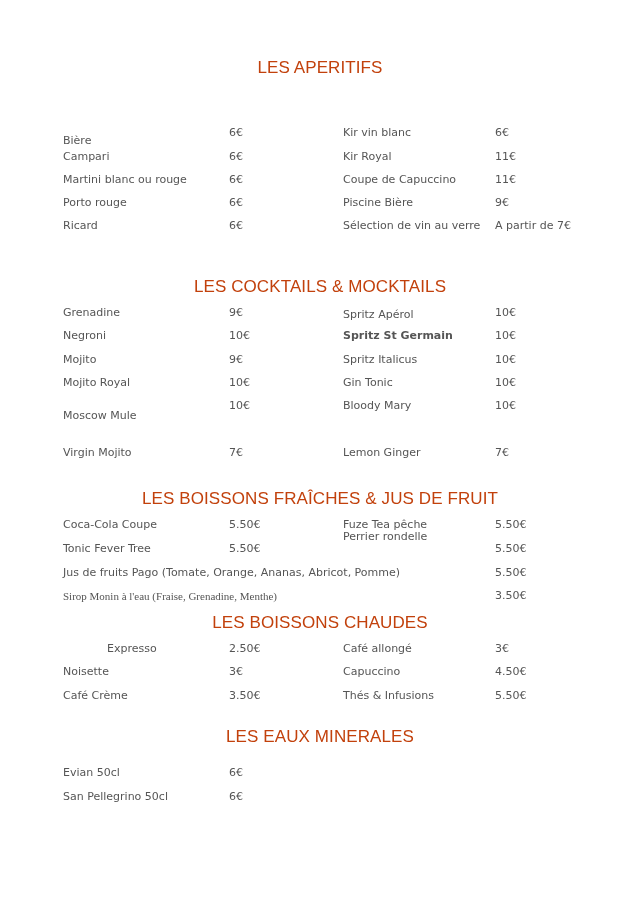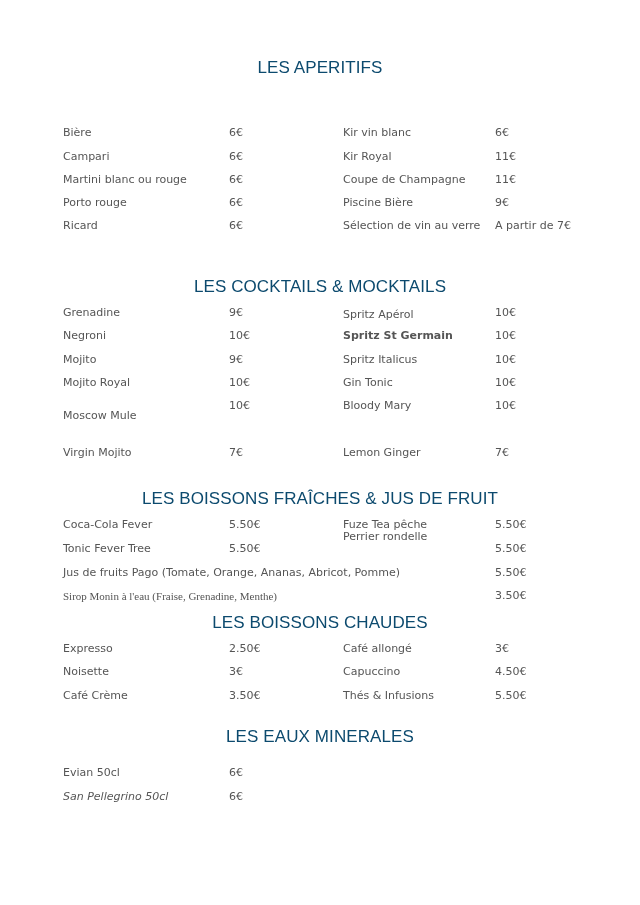--- a/index.html
+++ b/index.html
@@ -16,21 +16,21 @@
       color: #555555;
     }
     .heading {
       position: absolute;
       left: 0;
       width: 640px;
       text-align: center;
       font-family: "Liberation Sans", "DejaVu Sans", sans-serif;
       font-size: 17px;
       font-weight: normal;
-      color: #0c4a6e;
+      color: #c2410c;
       letter-spacing: 0.1px;
       line-height: 20px;
       margin: 0;
     }
     .row {
       position: absolute;
       font-size: 11px;
       line-height: 14px;
       color: #555555;
       white-space: nowrap;
@@ -38,33 +38,33 @@
     .c1 { left: 63px; }
     .c2 { left: 229px; }
     .c3 { left: 343px; }
     .c4 { left: 495px; }
   </style>
 </head>
 <body>
 
 <h2 class="heading" style="top:58px;">LES APERITIFS</h2>
 
-<div class="row c1" style="top:126px;">Bière</div>
+<div class="row c1" style="top:134px;">Bière</div>
 <div class="row c2" style="top:126px;">6€</div>
 <div class="row c3" style="top:126px;">Kir vin blanc</div>
 <div class="row c4" style="top:126px;">6€</div>
 
 <div class="row c1" style="top:150px;">Campari</div>
 <div class="row c2" style="top:150px;">6€</div>
 <div class="row c3" style="top:150px;">Kir Royal</div>
 <div class="row c4" style="top:150px;">11€</div>
 
 <div class="row c1" style="top:173px;">Martini blanc ou rouge</div>
 <div class="row c2" style="top:173px;">6€</div>
-<div class="row c3" style="top:173px;">Coupe de Champagne</div>
+<div class="row c3" style="top:173px;">Coupe de Capuccino</div>
 <div class="row c4" style="top:173px;">11€</div>
 
 <div class="row c1" style="top:196px;">Porto rouge</div>
 <div class="row c2" style="top:196px;">6€</div>
 <div class="row c3" style="top:196px;">Piscine Bière</div>
 <div class="row c4" style="top:196px;">9€</div>
 
 <div class="row c1" style="top:219px;">Ricard</div>
 <div class="row c2" style="top:219px;">6€</div>
 <div class="row c3" style="top:219px;">Sélection de vin au verre</div>
@@ -97,52 +97,52 @@
 <div class="row c3" style="top:399px;">Bloody Mary</div>
 <div class="row c4" style="top:399px;">10€</div>
 
 <div class="row c1" style="top:446px;">Virgin Mojito</div>
 <div class="row c2" style="top:446px;">7€</div>
 <div class="row c3" style="top:446px;">Lemon Ginger</div>
 <div class="row c4" style="top:446px;">7€</div>
 
 <h2 class="heading" style="top:489px;">LES BOISSONS FRAÎCHES &amp; JUS DE FRUIT</h2>
 
-<div class="row c1" style="top:518px;">Coca-Cola Fever</div>
+<div class="row c1" style="top:518px;">Coca-Cola Coupe</div>
 <div class="row c2" style="top:518px;">5.50€</div>
 <div class="row c3" style="top:518px;">Fuze Tea pêche</div>
 <div class="row c4" style="top:518px;">5.50€</div>
 
 <div class="row c1" style="top:542px;">Tonic Fever Tree</div>
 <div class="row c2" style="top:542px;">5.50€</div>
 <div class="row c3" style="top:530px;">Perrier rondelle</div>
 <div class="row c4" style="top:542px;">5.50€</div>
 
 <div class="row c1" style="top:566px;">Jus de fruits Pago (Tomate, Orange, Ananas, Abricot, Pomme)</div>
 <div class="row c4" style="top:566px;">5.50€</div>
 
 <div class="row c1" style="top:589px;font-family:Liberation Serif, serif;">Sirop Monin à l'eau (Fraise, Grenadine, Menthe)</div>
 <div class="row c4" style="top:589px;">3.50€</div>
 
 <h2 class="heading" style="top:613px;">LES BOISSONS CHAUDES</h2>
 
-<div class="row c1" style="top:642px;">Expresso</div>
+<div class="row c1" style="top:642px;margin-left:44px;">Expresso</div>
 <div class="row c2" style="top:642px;">2.50€</div>
 <div class="row c3" style="top:642px;">Café allongé</div>
 <div class="row c4" style="top:642px;">3€</div>
 
 <div class="row c1" style="top:665px;">Noisette</div>
 <div class="row c2" style="top:665px;">3€</div>
 <div class="row c3" style="top:665px;">Capuccino</div>
 <div class="row c4" style="top:665px;">4.50€</div>
 
 <div class="row c1" style="top:689px;">Café Crème</div>
 <div class="row c2" style="top:689px;">3.50€</div>
 <div class="row c3" style="top:689px;">Thés &amp; Infusions</div>
 <div class="row c4" style="top:689px;">5.50€</div>
 
 <h2 class="heading" style="top:727px;">LES EAUX MINERALES</h2>
 
 <div class="row c1" style="top:766px;">Evian 50cl</div>
 <div class="row c2" style="top:766px;">6€</div>
 
-<div class="row c1" style="top:790px;font-style:italic;">San Pellegrino 50cl</div>
+<div class="row c1" style="top:790px;">San Pellegrino 50cl</div>
 <div class="row c2" style="top:790px;">6€</div>
 
 </body></html>

